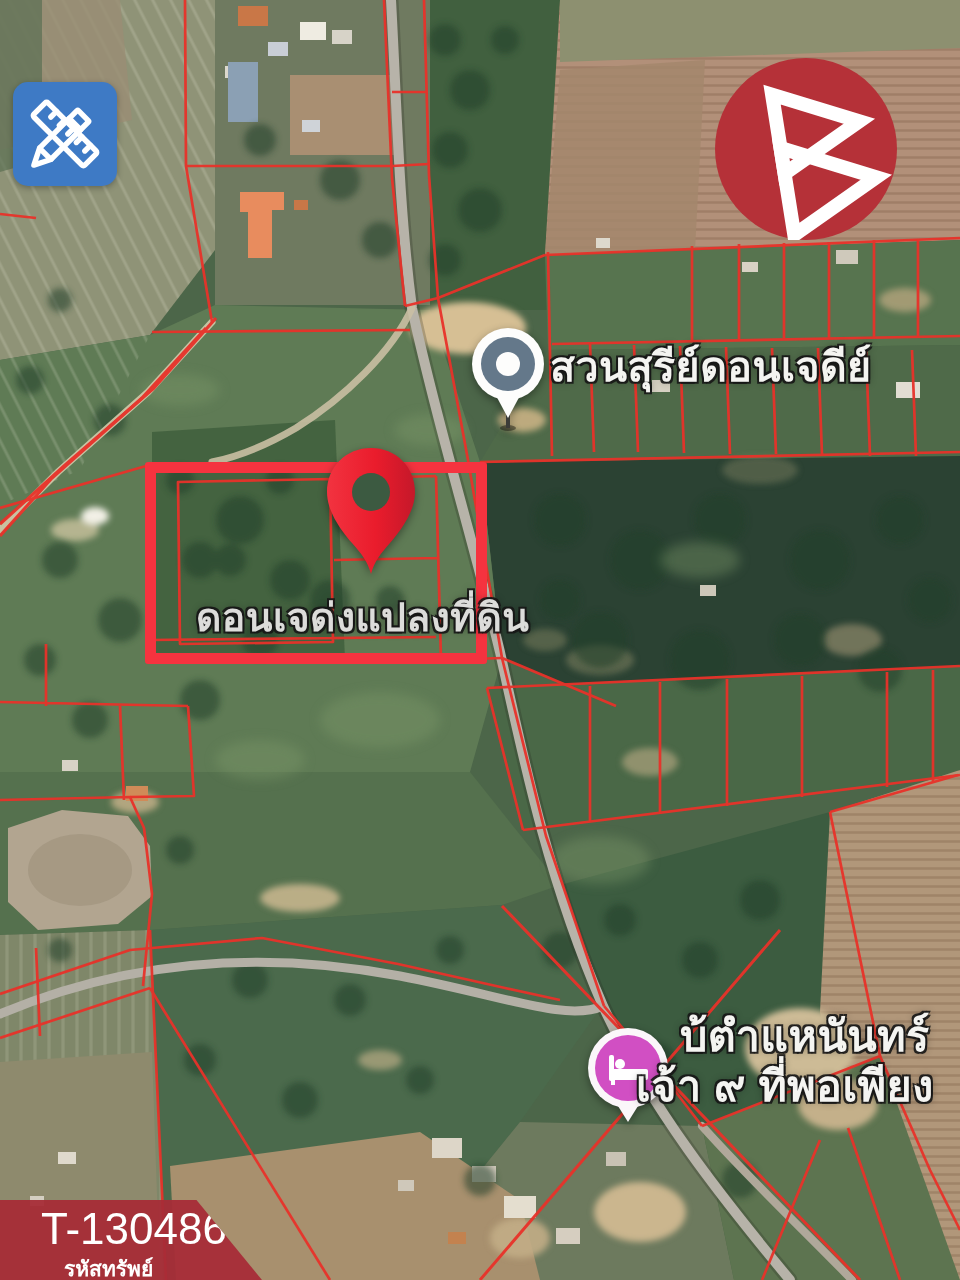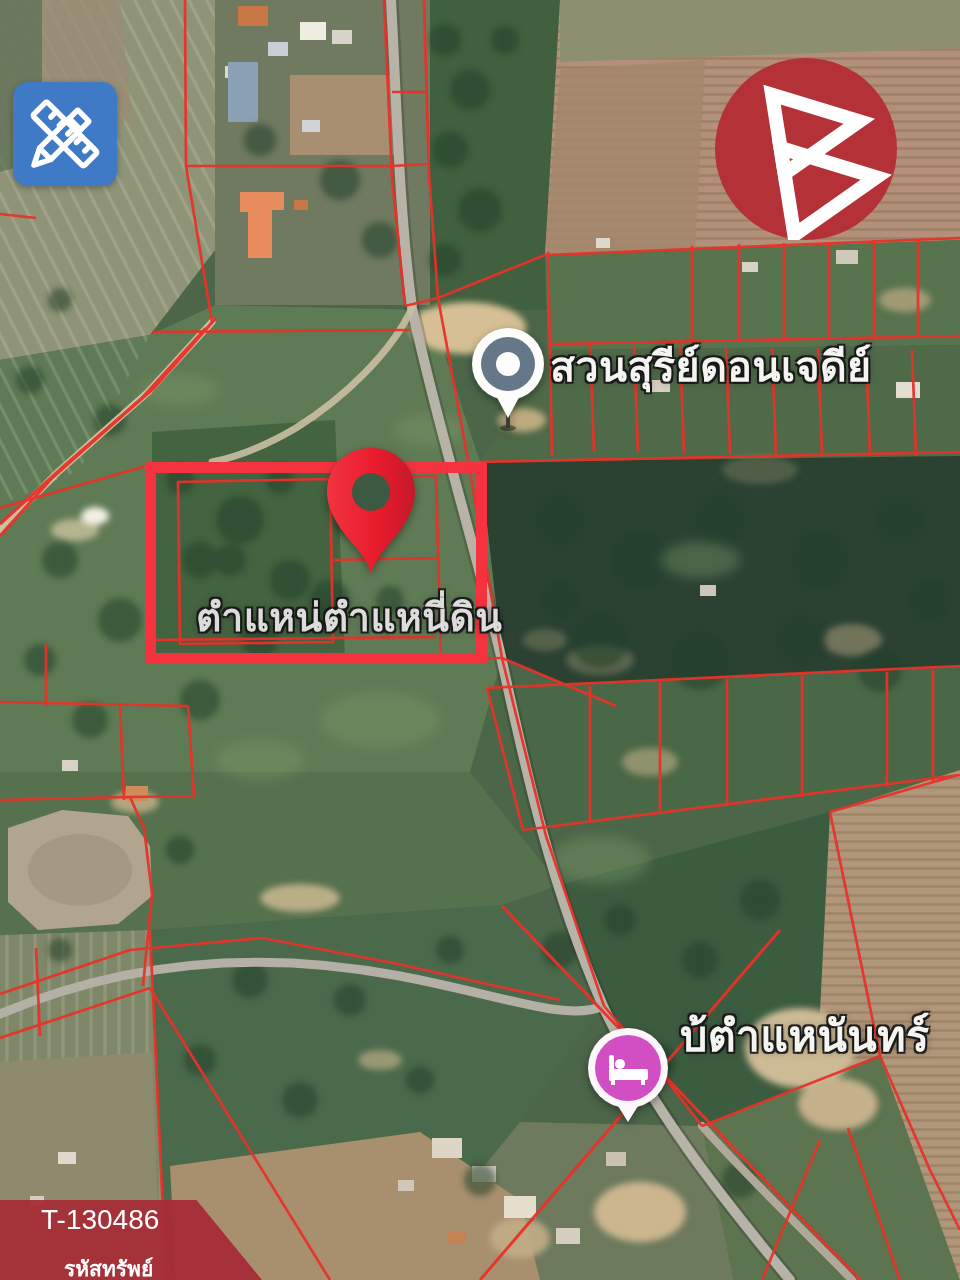--- a/index.html
+++ b/index.html
@@ -18,21 +18,21 @@
   #lbl-lodging .l2{display:block;}
   .highlight-box{position:absolute;left:145px;top:462px;width:342px;height:202px;
                  box-sizing:border-box;border:11px solid #f5333f;border-radius:3px;}
   .edit-icon{position:absolute;left:13px;top:82px;width:104px;height:104px;border-radius:15px;
              background:#3e7ac5;box-shadow:0 2px 6px rgba(0,0,0,.3);}
   .brand{position:absolute;left:715px;top:58px;width:182px;height:182px;border-radius:50%;
          background:#b53138;}
   .code-banner{position:absolute;left:0;top:1200px;width:262px;height:80px;
                background:rgba(167,44,55,.95);
                clip-path:polygon(0 0,75% 0,100% 100%,0 100%);}
-  .code-banner .code{position:absolute;left:41px;top:4px;font-size:28px;font-weight:400;color:#fff;}
+  .code-banner .code{position:absolute;left:41px;top:4px;font-size:44px;font-weight:400;color:#fff;}
   .code-banner .code-label{position:absolute;left:64px;top:52px;font-size:21px;font-weight:700;color:#fff;}
 </style>
 </head>
 <body>
 
 <div class="stage">
 
   <svg class="map" width="960" height="1280" viewBox="0 0 960 1280">
     <defs>
       <pattern id="furrowH" width="14" height="9" patternUnits="userSpaceOnUse">
@@ -303,36 +303,37 @@
     <path d="M46,2 C21,2 2,21 2,46 C2,64 14,82 27,97 C36,107 43,116 46,128 C49,116 56,107 65,97 C78,82 90,64 90,46 C90,21 71,2 46,2 Z" fill="url(#redg2)"></path>
     <defs>
       <linearGradient id="redg2" x1="0" y1="0" x2="1" y2="0">
         <stop offset="0" stop-color="#f23340"></stop>
           <stop offset=".55" stop-color="#ea1c2c"></stop>
           <stop offset="1" stop-color="#c5182a"></stop>
       </linearGradient>
     </defs>
     <circle cx="46" cy="46" r="19" fill="#3c5a41"></circle>
   </svg>
-  <div class="lbl" id="lbl-plot">ตำแหน่ตำแหนี่ดิน</div>
+  <div class="lbl" id="lbl-plot">ดอนเจด่งแปลงที่ดิน</div>
 
   <svg class="pin" style="left:586px;top:1026px;" width="84" height="100" viewBox="0 0 84 100">
     <polygon points="27,72 57,72 42,96" fill="#fbf7fa"></polygon>
     <circle cx="42" cy="42" r="40" fill="#fbf7fa"></circle>
     <circle cx="42" cy="42" r="33" fill="#d14fc3"></circle>
     <g fill="#fff">
       <rect x="23" y="29" width="5" height="26" rx="2"></rect>
       <circle cx="34" cy="38" r="5"></circle>
       <rect x="23" y="43" width="39" height="11" rx="2"></rect>
       <rect x="25" y="54" width="4" height="5"></rect>
       <rect x="55" y="54" width="4" height="5"></rect>
     </g>
   </svg>
   <div class="lbl" id="lbl-lodging">
     <span class="l1">บ้ตำแหนันทร์</span>
+    <span class="l2">เจ้า ๙ ที่พอเพียง</span>
   </div>
 
   <div class="code-banner">
     <div class="code">T-130486</div>
     <div class="code-label">รหัสทรัพย์</div>
   </div>
 
 </div>
 
 </body></html>

